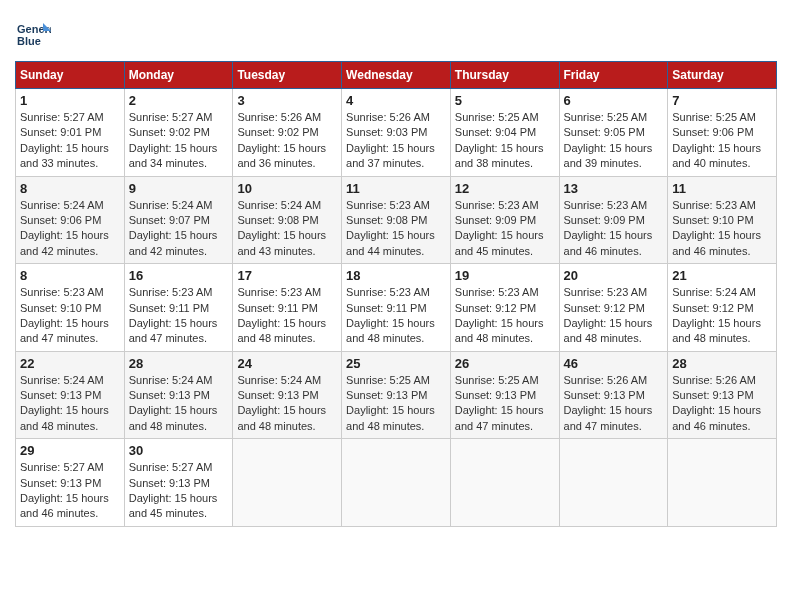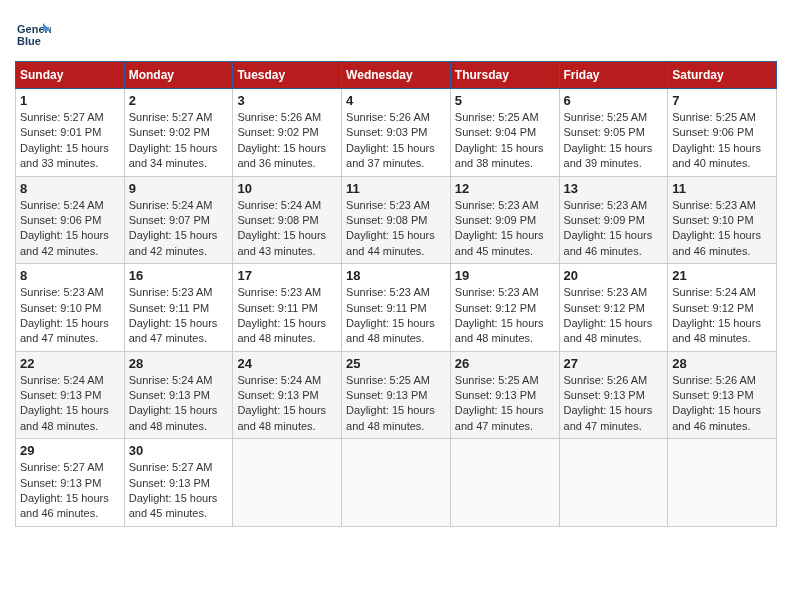--- a/index.html
+++ b/index.html
@@ -222,21 +222,21 @@
         </td>
         <td>
           <span class="day-number">25</span>
 <div class="day-info">Sunrise: 5:25 AM<br>Sunset: 9:13 PM<br>Daylight: 15 hours and 48 minutes.</div>
         </td>
         <td>
           <span class="day-number">26</span>
 <div class="day-info">Sunrise: 5:25 AM<br>Sunset: 9:13 PM<br>Daylight: 15 hours and 47 minutes.</div>
         </td>
         <td>
-          <span class="day-number">27</span>
+          <span class="day-number">46</span>
 <div class="day-info">Sunrise: 5:26 AM<br>Sunset: 9:13 PM<br>Daylight: 15 hours and 47 minutes.</div>
         </td>
         <td>
           <span class="day-number">28</span>
 <div class="day-info">Sunrise: 5:26 AM<br>Sunset: 9:13 PM<br>Daylight: 15 hours and 46 minutes.</div>
         </td>
       </tr>
       <tr>
         <td>
           <span class="day-number">29</span>

